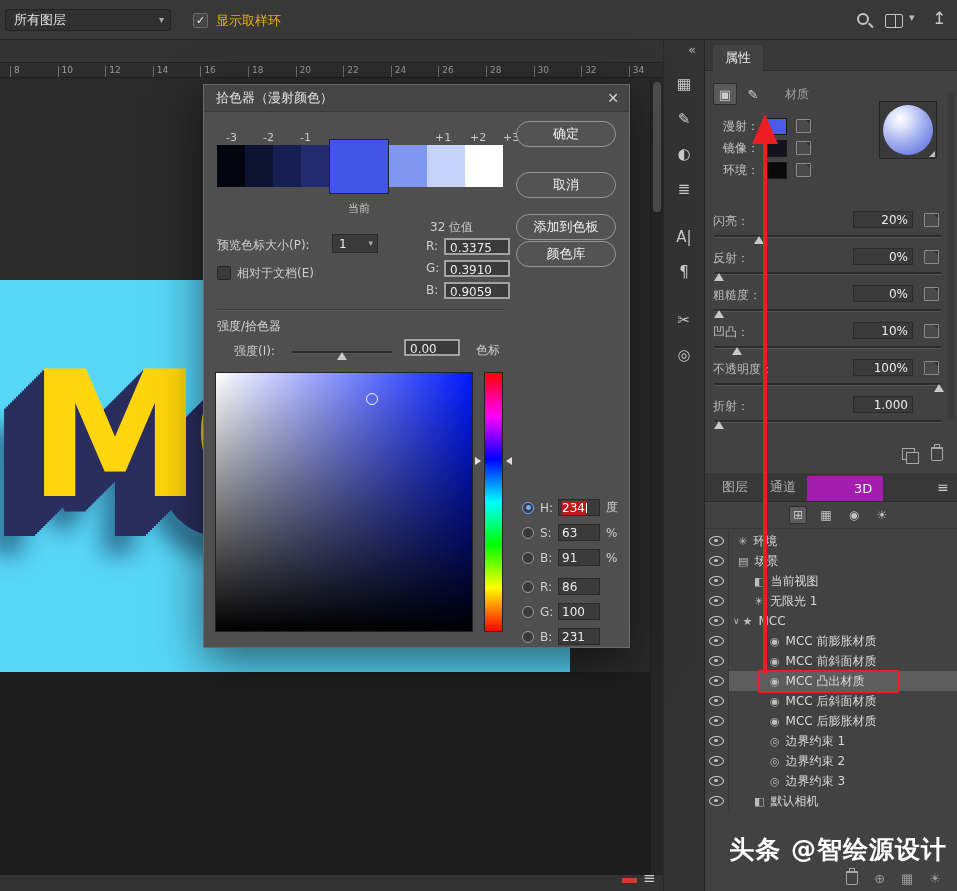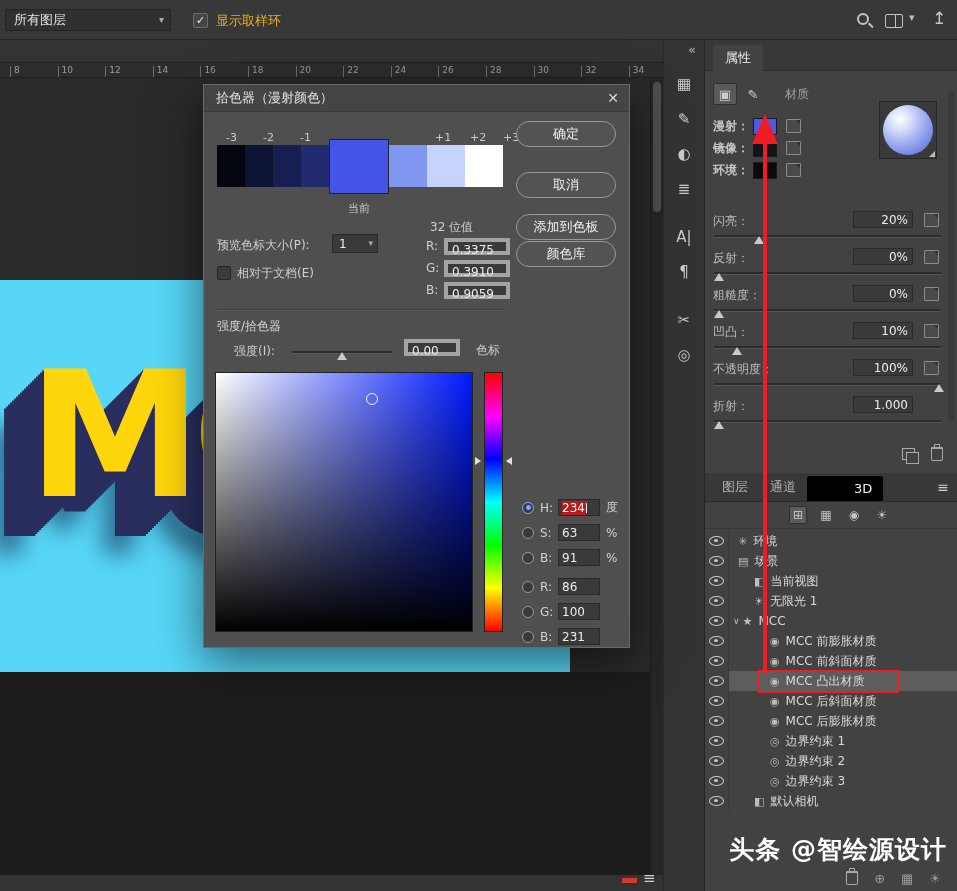--- a/index.html
+++ b/index.html
@@ -57,21 +57,21 @@
   .pcontent{position:relative;height:402px;}
   .mat-row{position:absolute;left:8px;top:12px;display:flex;align-items:center;}
   .mbtn{width:24px;height:22px;display:flex;align-items:center;justify-content:center;color:#ccc;font-size:13px;border-radius:2px;margin-right:4px;box-sizing:border-box;}
   .mbtn.on{background:#5a5a5a;border:1px solid #2e2e2e;}
   .mat-lbl{margin-left:16px;color:#a0a0a0;font-size:12px;}
   .ball{position:absolute;left:174px;top:30px;width:58px;height:58px;background:#393939;border:1px solid #262626;box-sizing:border-box;}
   .sphere{position:absolute;left:3px;top:3px;width:50px;height:50px;border-radius:50%;
           background:radial-gradient(circle at 34% 28%,#ffffff 0%,#dfe6fb 18%,#aab7f2 45%,#7e8ee8 70%,#5563c4 100%);}
   .ballcaret{position:absolute;right:1px;bottom:1px;width:0;height:0;border-left:6px solid transparent;border-bottom:6px solid #bbb;}
   .maps{position:absolute;left:0;top:44px;width:165px;}
-  .map-row{height:22px;display:flex;align-items:center;padding-left:8px;font-weight:bold;}
+  .map-row{height:22px;display:flex;align-items:center;padding-left:18px;}
   .map-lbl{width:40px;font-size:12px;color:#c6c6c6;}
   .map-swatch{width:22px;height:15px;border:1px solid #1a1a1a;margin-right:9px;}
   .texicon{width:13px;height:12px;background:#4a4a4a;border:1px solid #8a8a8a;border-radius:1px;position:relative;display:inline-block;}
   .texicon::after{content:"";position:absolute;right:0;top:0;border-left:4px solid transparent;border-top:4px solid #2f2f2f;}
   .sliders{position:absolute;left:0;top:140px;width:100%;}
   .sl-row{height:37px;position:relative;}
   .sl-lbl{position:absolute;left:8px;top:2px;font-size:12px;color:#bcbcbc;}
   .sl-val{position:absolute;left:148px;top:0;width:60px;height:17px;background:#3a3a3a;border:1px solid #2b2b2b;font-size:12px;color:#ececec;
           text-align:right;padding:1px 4px 0 0;box-sizing:border-box;}
   .sl-tex{position:absolute;left:219px;top:2px;}
@@ -81,21 +81,21 @@
   .pfoot{position:absolute;right:14px;bottom:12px;display:flex;gap:16px;align-items:center;}
   .newdoc{width:11px;height:10px;border:1px solid #a8a8a8;position:relative;display:inline-block;}
   .newdoc::after{content:"";position:absolute;left:3px;top:3px;width:11px;height:10px;border:1px solid #a8a8a8;background:#424242;}
   .trash{width:10px;height:11px;border:1px solid #a8a8a8;border-top:2px solid #a8a8a8;border-radius:1px 1px 2px 2px;position:relative;display:inline-block;}
   .trash::before{content:"";position:absolute;top:-5px;left:2px;width:4px;height:2px;border:1px solid #a8a8a8;border-bottom:none;}
 
   
   .p3d{position:absolute;left:704px;top:473px;width:253px;height:418px;background:#424242;border-left:1px solid #242424;box-sizing:border-box;}
   .tabs{position:relative;height:28px;background:#383838;border-bottom:1px solid #2c2c2c;padding-left:6px;display:flex;align-items:flex-end;}
   .tab{padding:5px 11px;font-size:13px;color:#b2b2b2;}
-  .tab.on{background:#000000;color:#f2f2f2;border-radius:2px 2px 0 0;padding-left:47px;}
+  .tab.on{background:#a21caf;color:#f2f2f2;border-radius:2px 2px 0 0;padding-left:47px;}
   .ham{position:absolute;right:8px;top:6px;color:#cfcfcf;font-size:14px;}
   .filters{position:relative;height:26px;border-bottom:1px solid #383838;display:flex;align-items:center;padding-left:84px;gap:10px;}
   .ficon{width:18px;height:18px;display:flex;align-items:center;justify-content:center;color:#c2c2c2;font-size:12px;border-radius:2px;box-sizing:border-box;}
   .ficon.on{background:#5d5d5d;border:1px solid #2e2e2e;}
   .tree{position:absolute;left:0;top:58px;width:100%;}
   .trow{height:20px;display:flex;align-items:stretch;}
   .eyecell{width:24px;flex:0 0 24px;display:flex;justify-content:center;align-items:center;border-right:1px solid #393939;box-sizing:border-box;}
   .eye{width:13px;height:8px;border:1px solid #c9c9c9;border-radius:50%;position:relative;}
   .eye::after{content:"";position:absolute;left:3.5px;top:1.5px;width:4px;height:3px;border-radius:50%;background:#c9c9c9;}
   .tcontent{flex:1;display:flex;align-items:center;padding-left:4px;}
@@ -117,21 +117,21 @@
   .lstops{position:absolute;left:13px;top:60px;display:flex;}
   .lstop{width:28px;height:42px;}
   .curswatch{position:absolute;left:125px;top:54px;width:60px;height:55px;border:1px solid #222;box-sizing:border-box;}
   .rstops{position:absolute;left:185px;top:60px;display:flex;}
   .rstop{width:38px;height:42px;}
   .curlbl{position:absolute;left:125px;top:116px;width:60px;text-align:center;font-size:11px;color:#c9c9c9;}
   .bits{position:absolute;left:226px;top:134px;font-size:12px;color:#cfcfcf;}
   .f32{position:absolute;left:222px;top:150px;}
   .f32-row{height:22px;display:flex;align-items:center;}
   .f32-lbl{width:18px;font-size:12px;color:#cfcfcf;}
-  .dfield{width:66px;height:17px;background:#3a3a3a;border:4px solid #a3a3a3;font-size:12px;color:#ececec;padding:1px 4px;box-sizing:border-box;}
+  .dfield{width:66px;height:17px;background:#3a3a3a;border:2px solid #a3a3a3;font-size:12px;color:#ececec;padding:1px 4px;box-sizing:border-box;}
   .prevlbl{position:absolute;left:13px;top:152px;font-size:12px;color:#cfcfcf;}
   .prevdd{position:absolute;left:128px;top:149px;width:46px;height:19px;background:#3a3a3a;border:1px solid #2a2a2a;font-size:12px;color:#ececec;
           padding:2px 6px;box-sizing:border-box;}
   .prevdd .caret{position:absolute;right:4px;top:3px;font-size:9px;color:#aaa;}
   .relcb{position:absolute;left:13px;top:181px;width:12px;height:12px;background:#3c3c3c;border:1px solid #262626;border-radius:2px;}
   .rellbl{position:absolute;left:33px;top:180px;font-size:12px;color:#cfcfcf;}
   .ddiv{position:absolute;left:13px;top:224px;width:288px;height:0;border-top:1px solid #3e3e3e;border-bottom:1px solid #5a5a5a;}
   .dsect{position:absolute;left:13px;top:233px;font-size:12px;color:#d6d6d6;}
   .intlbl{position:absolute;left:30px;top:258px;font-size:12px;color:#cfcfcf;}
   .inttrack{position:absolute;left:88px;top:266px;width:100px;height:2px;background:#2c2c2c;border-bottom:1px solid #5a5a5a;}

